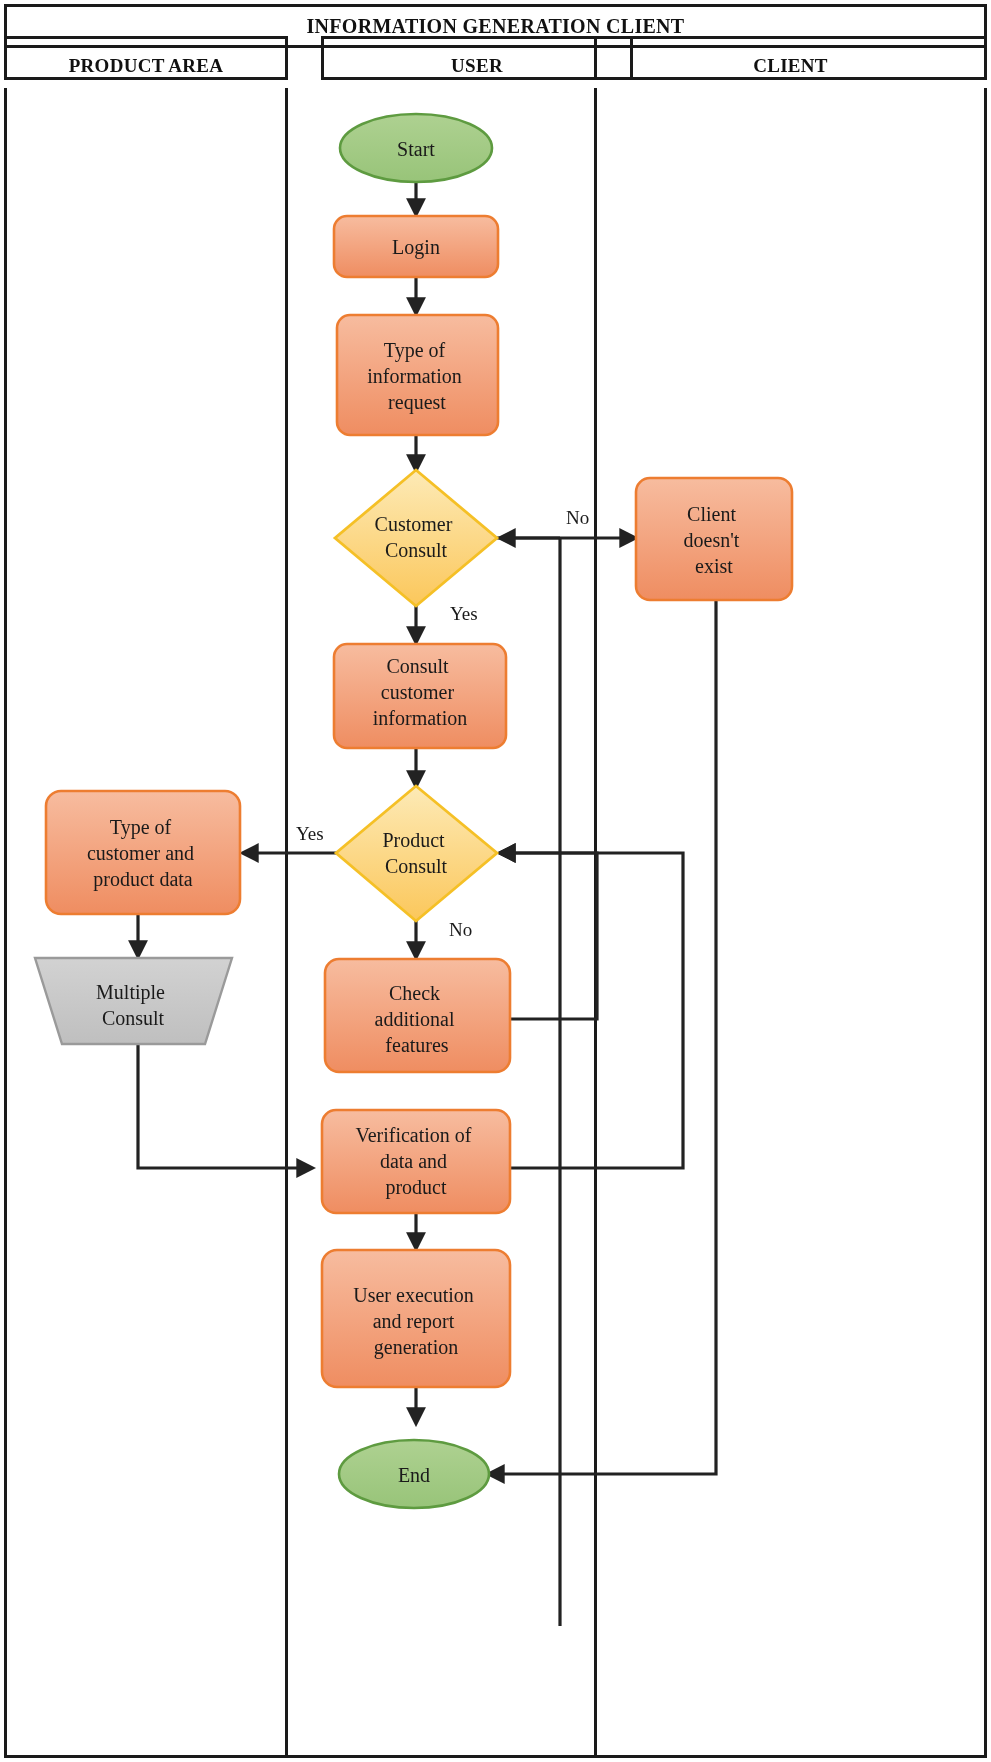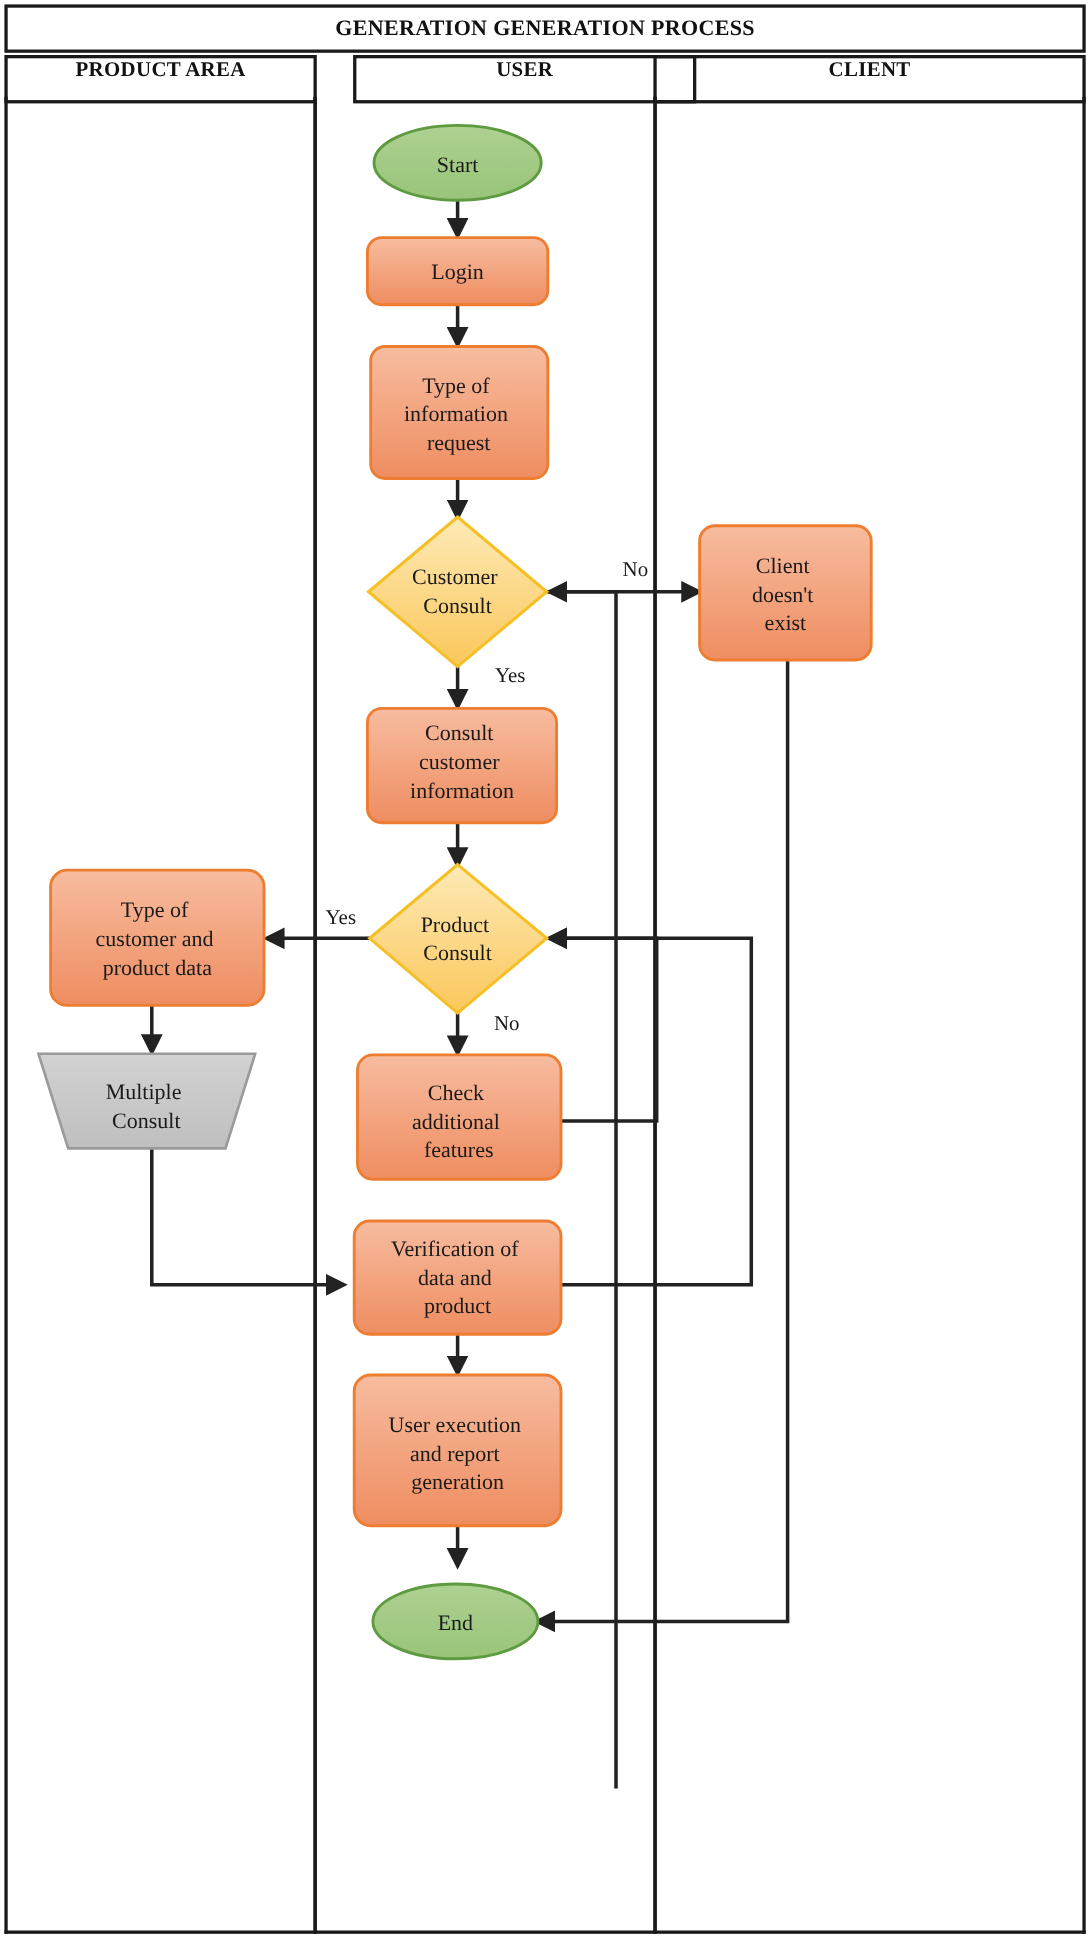--- a/index.html
+++ b/index.html
@@ -1,42 +1,42 @@
 <!DOCTYPE html>
 <html><head>
 <meta charset="utf-8">
 <style>
   html,body{margin:0;padding:0;background:#ffffff;}
   body{font-family:"Liberation Serif",serif;}
   #page{position:relative;width:991px;height:1762px;background:#fff;overflow:hidden;}
   .title-bar{position:absolute;left:4px;top:4px;width:983px;height:44px;box-sizing:border-box;
     border:3px solid #1a1a1a;display:flex;align-items:center;justify-content:center;}
   .title-bar span{font-weight:bold;font-size:20px;letter-spacing:.3px;color:#111;}
-  .lane-head{position:absolute;top:50px;height:44px;box-sizing:border-box;border:3px solid #1a1a1a;
-    display:flex;align-items:flex-start;justify-content:center;}
+  .lane-head{position:absolute;top:36px;height:44px;box-sizing:border-box;border:3px solid #1a1a1a;
+    display:flex;align-items:flex-end;justify-content:center;}
   .lane-head span{font-weight:bold;font-size:19px;letter-spacing:.3px;color:#111;}
   .lane-head.l1{left:4px;width:284px;}
   .lane-head.l2{left:285px;width:312px;margin-left:36px;}
   .lane-head.l3{left:594px;width:393px;}
   .lane-col{position:absolute;top:88px;height:1670px;box-sizing:border-box;}
   .lane-col.c1{left:4px;width:284px;border-left:3px solid #1a1a1a;border-right:3px solid #1a1a1a;border-bottom:3px solid #1a1a1a;}
   .lane-col.c2{left:285px;width:312px;border-left:3px solid #1a1a1a;border-right:3px solid #1a1a1a;border-bottom:3px solid #1a1a1a;}
   .lane-col.c3{left:594px;width:393px;border-left:3px solid #1a1a1a;border-right:3px solid #1a1a1a;border-bottom:3px solid #1a1a1a;}
   svg.flow{position:absolute;left:0;top:0;width:991px;height:1762px;overflow:visible;}
   .nodetext{font-family:"Liberation Serif",serif;font-size:20px;fill:#1a1a1a;text-anchor:middle;}
   .edgelabel{font-family:"Liberation Serif",serif;font-size:19px;fill:#1a1a1a;}
   .conn{stroke:#222;stroke-width:3.2;fill:none;}
 </style>
 </head>
 <body>
 
 <div id="page">
 
   <div class="title-bar">
-    <span>GENERATION GENERATION PROCESS</span>
+    <span>INFORMATION GENERATION CLIENT</span>
   </div>
 
   <div class="lane-head l1">
     <span>PRODUCT AREA</span>
   </div>
   <div class="lane-head l2">
     <span>USER</span>
   </div>
   <div class="lane-head l3">
     <span>CLIENT</span>

